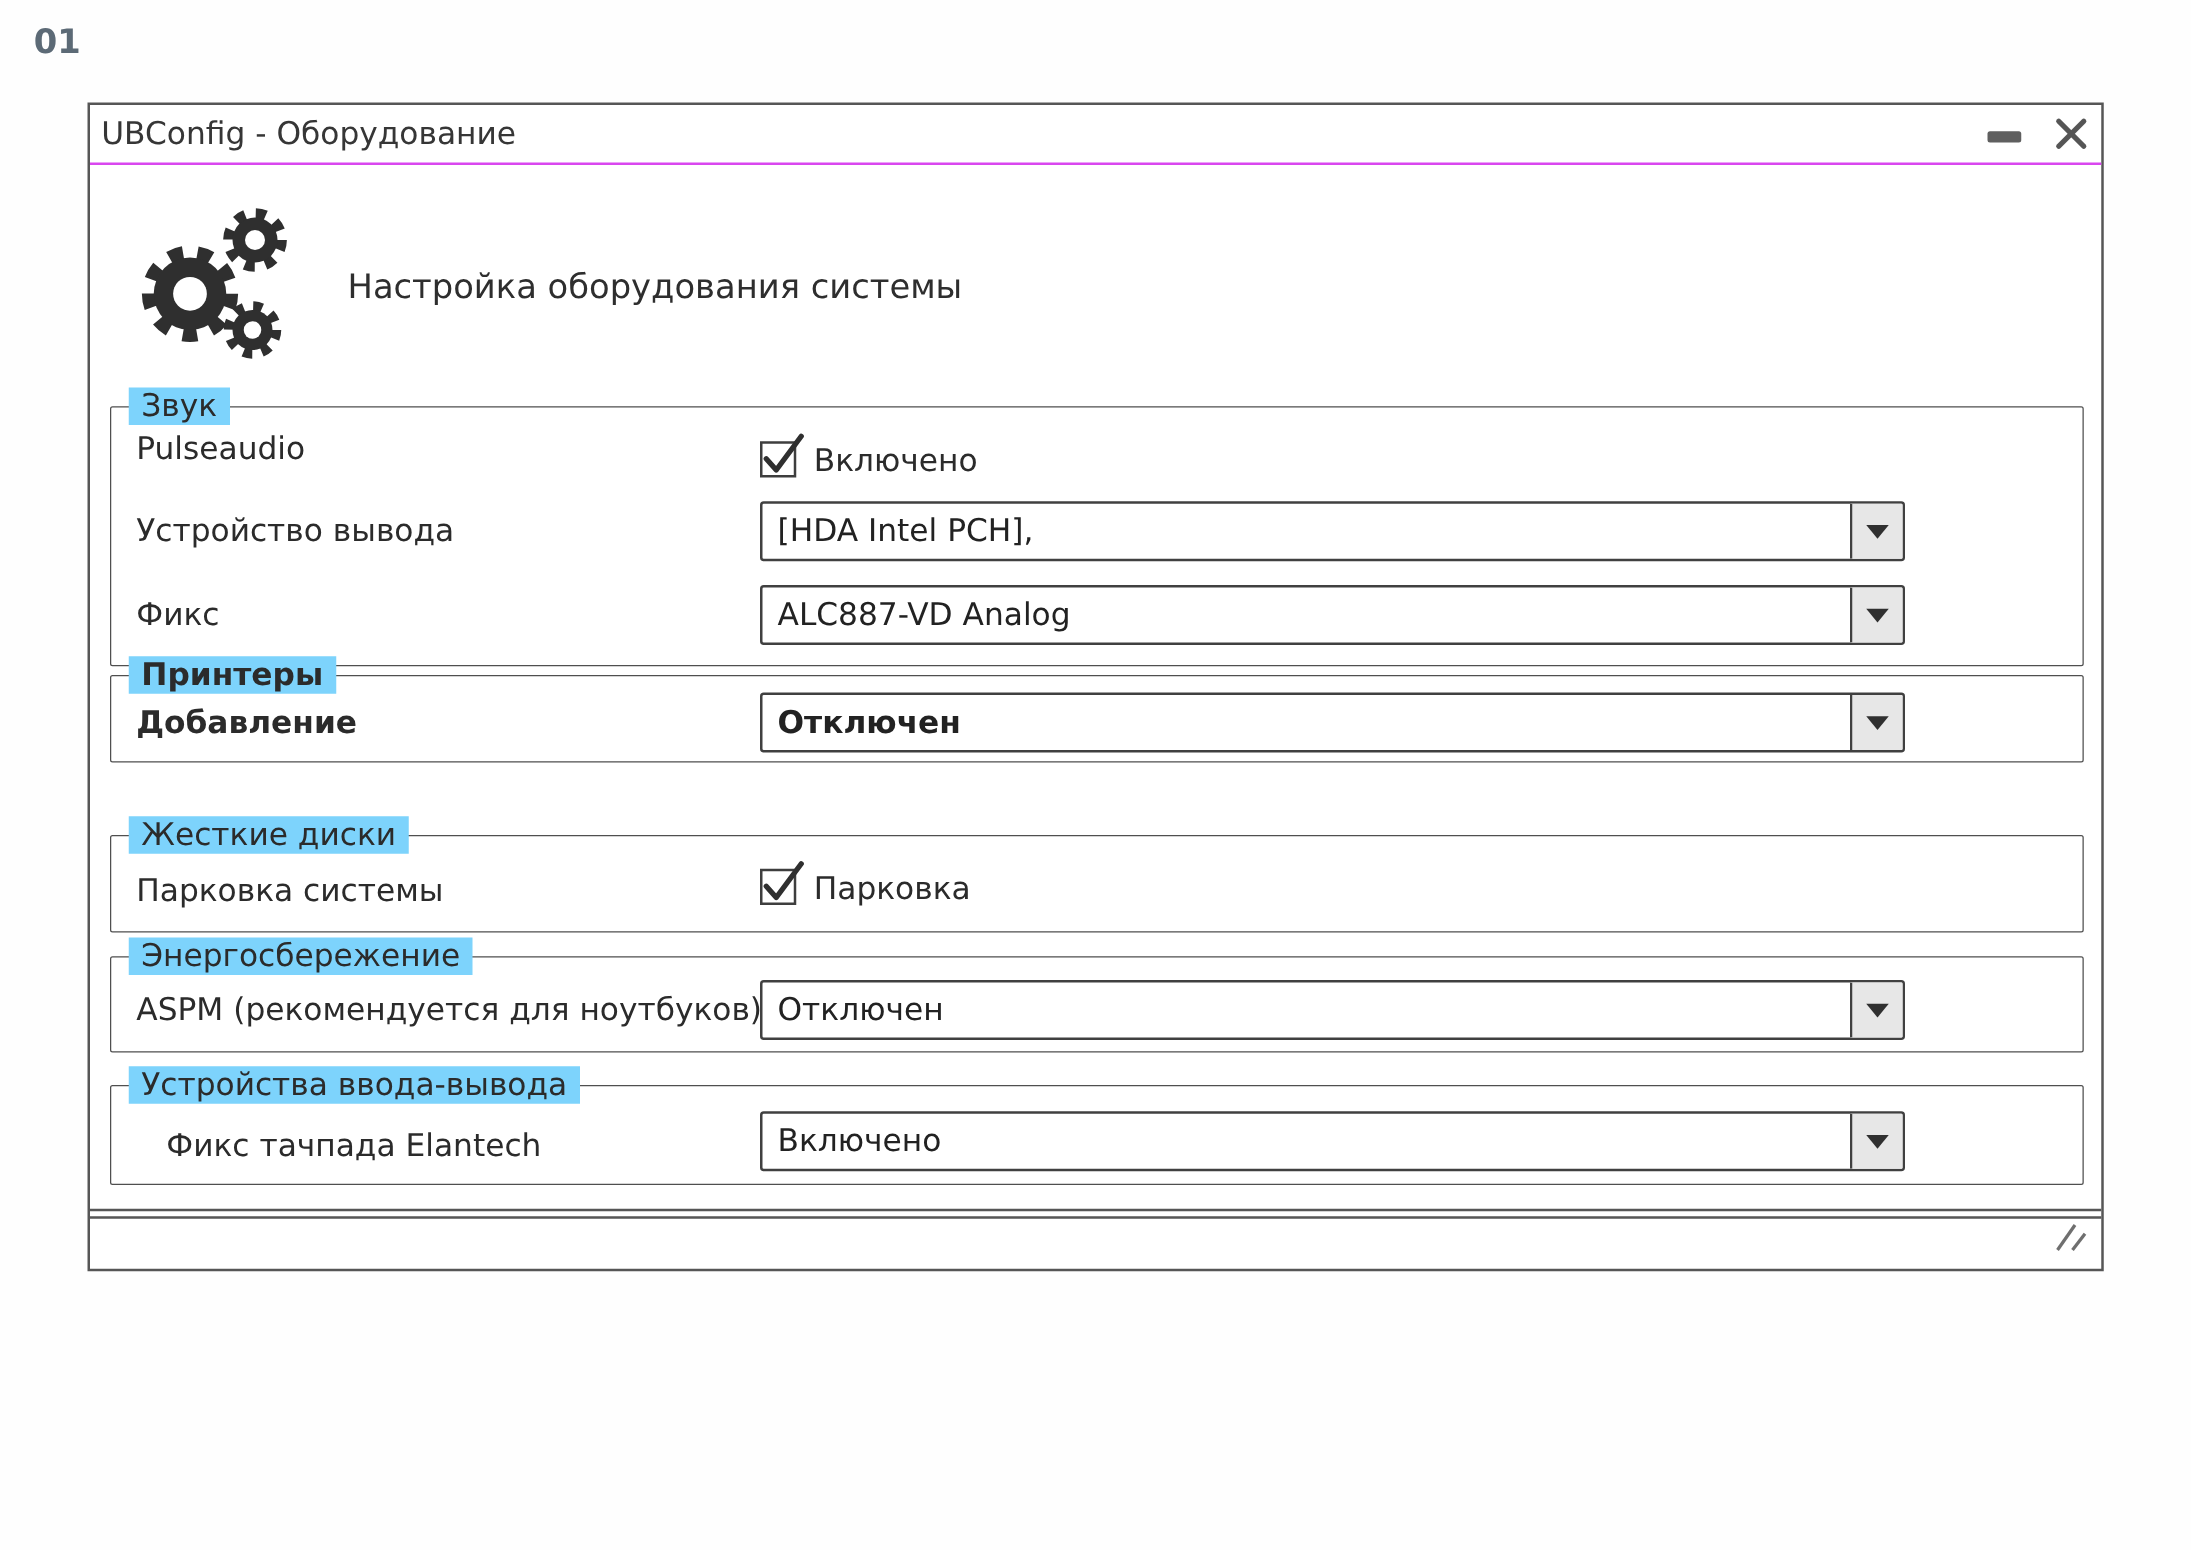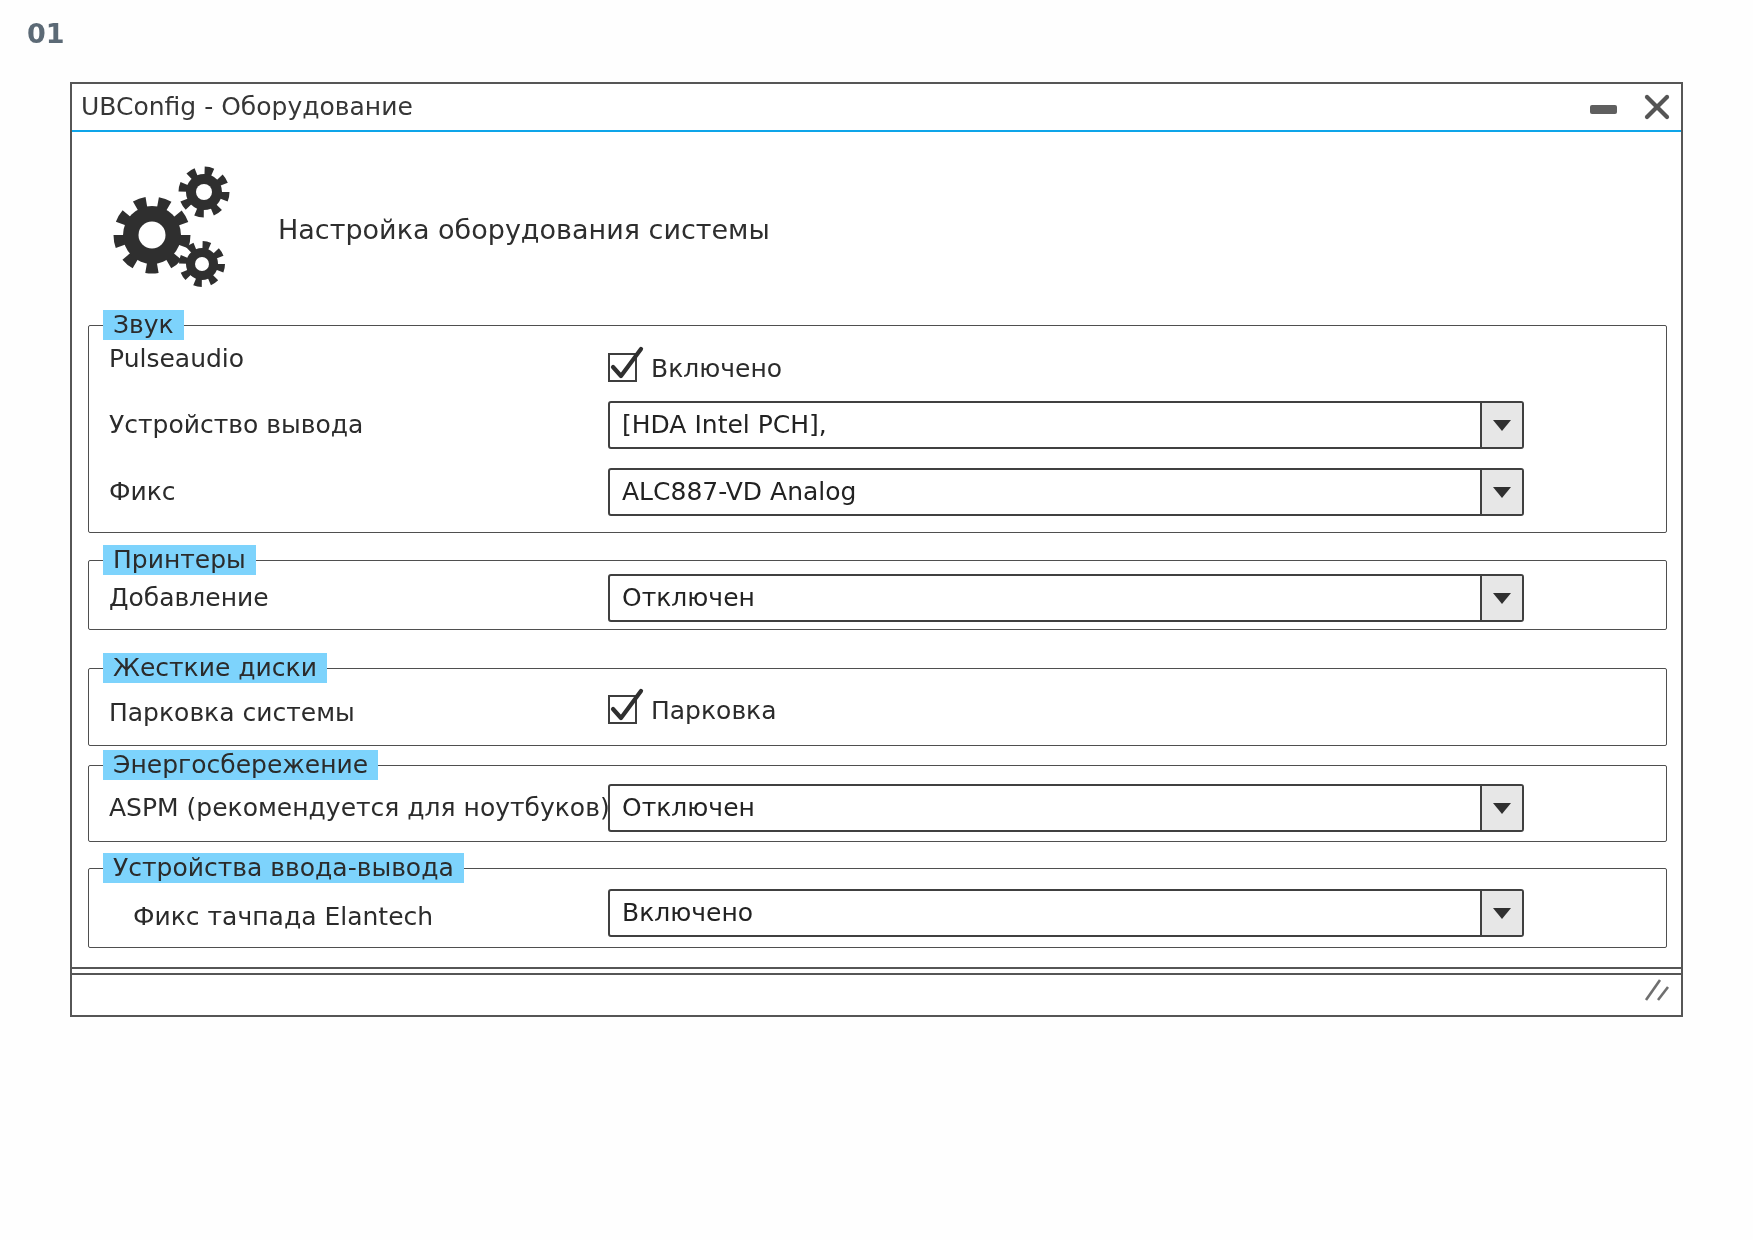--- a/index.html
+++ b/index.html
@@ -11,21 +11,21 @@
   .page-label{
     position:absolute;left:27px;top:18px;font-size:27px;font-weight:bold;
     color:#5c6a76;
   }
   .window{
     position:absolute;left:70px;top:82px;width:1613px;height:935px;
     border:2px solid #565656;background:#ffffff;box-sizing:border-box;
   }
   .titlebar{
     position:absolute;left:0;top:0;right:0;height:48px;
-    border-bottom:2px solid #0ea5e9;box-sizing:border-box;
+    border-bottom:2px solid #d946ef;box-sizing:border-box;
   }
   .titlebar .title{
     position:absolute;left:9px;top:0;line-height:46px;font-size:25px;color:#363636;
     white-space:nowrap;
   }
   .btn-min{
     position:absolute;left:1518px;top:21px;width:27px;height:9px;
     background:#5f5f5f;border-radius:2px;cursor:pointer;
   }
   .btn-close{position:absolute;left:1571px;top:9px;width:28px;height:28px;cursor:pointer;}
@@ -139,21 +139,21 @@
 
     <span class="row-label" style="top:151px;">Фикс</span>
     <div class="combo" style="top:142px;">
       <span class="combo-value">ALC887-VD Analog</span>
       <span class="combo-btn">
           <span class="tri-down"></span>
         </span>
     </div>
   </div>
 
-  <div class="group" style="top:476px;height:70px;">
+  <div class="group" style="top:456px;height:70px;font-weight:bold;">
     <span class="legend">Принтеры</span>
     <span class="row-label" style="top:22px;">Добавление</span>
     <div class="combo" style="top:13px;">
       <span class="combo-value">Отключен</span>
       <span class="combo-btn">
           <span class="tri-down"></span>
         </span>
     </div>
   </div>
 

